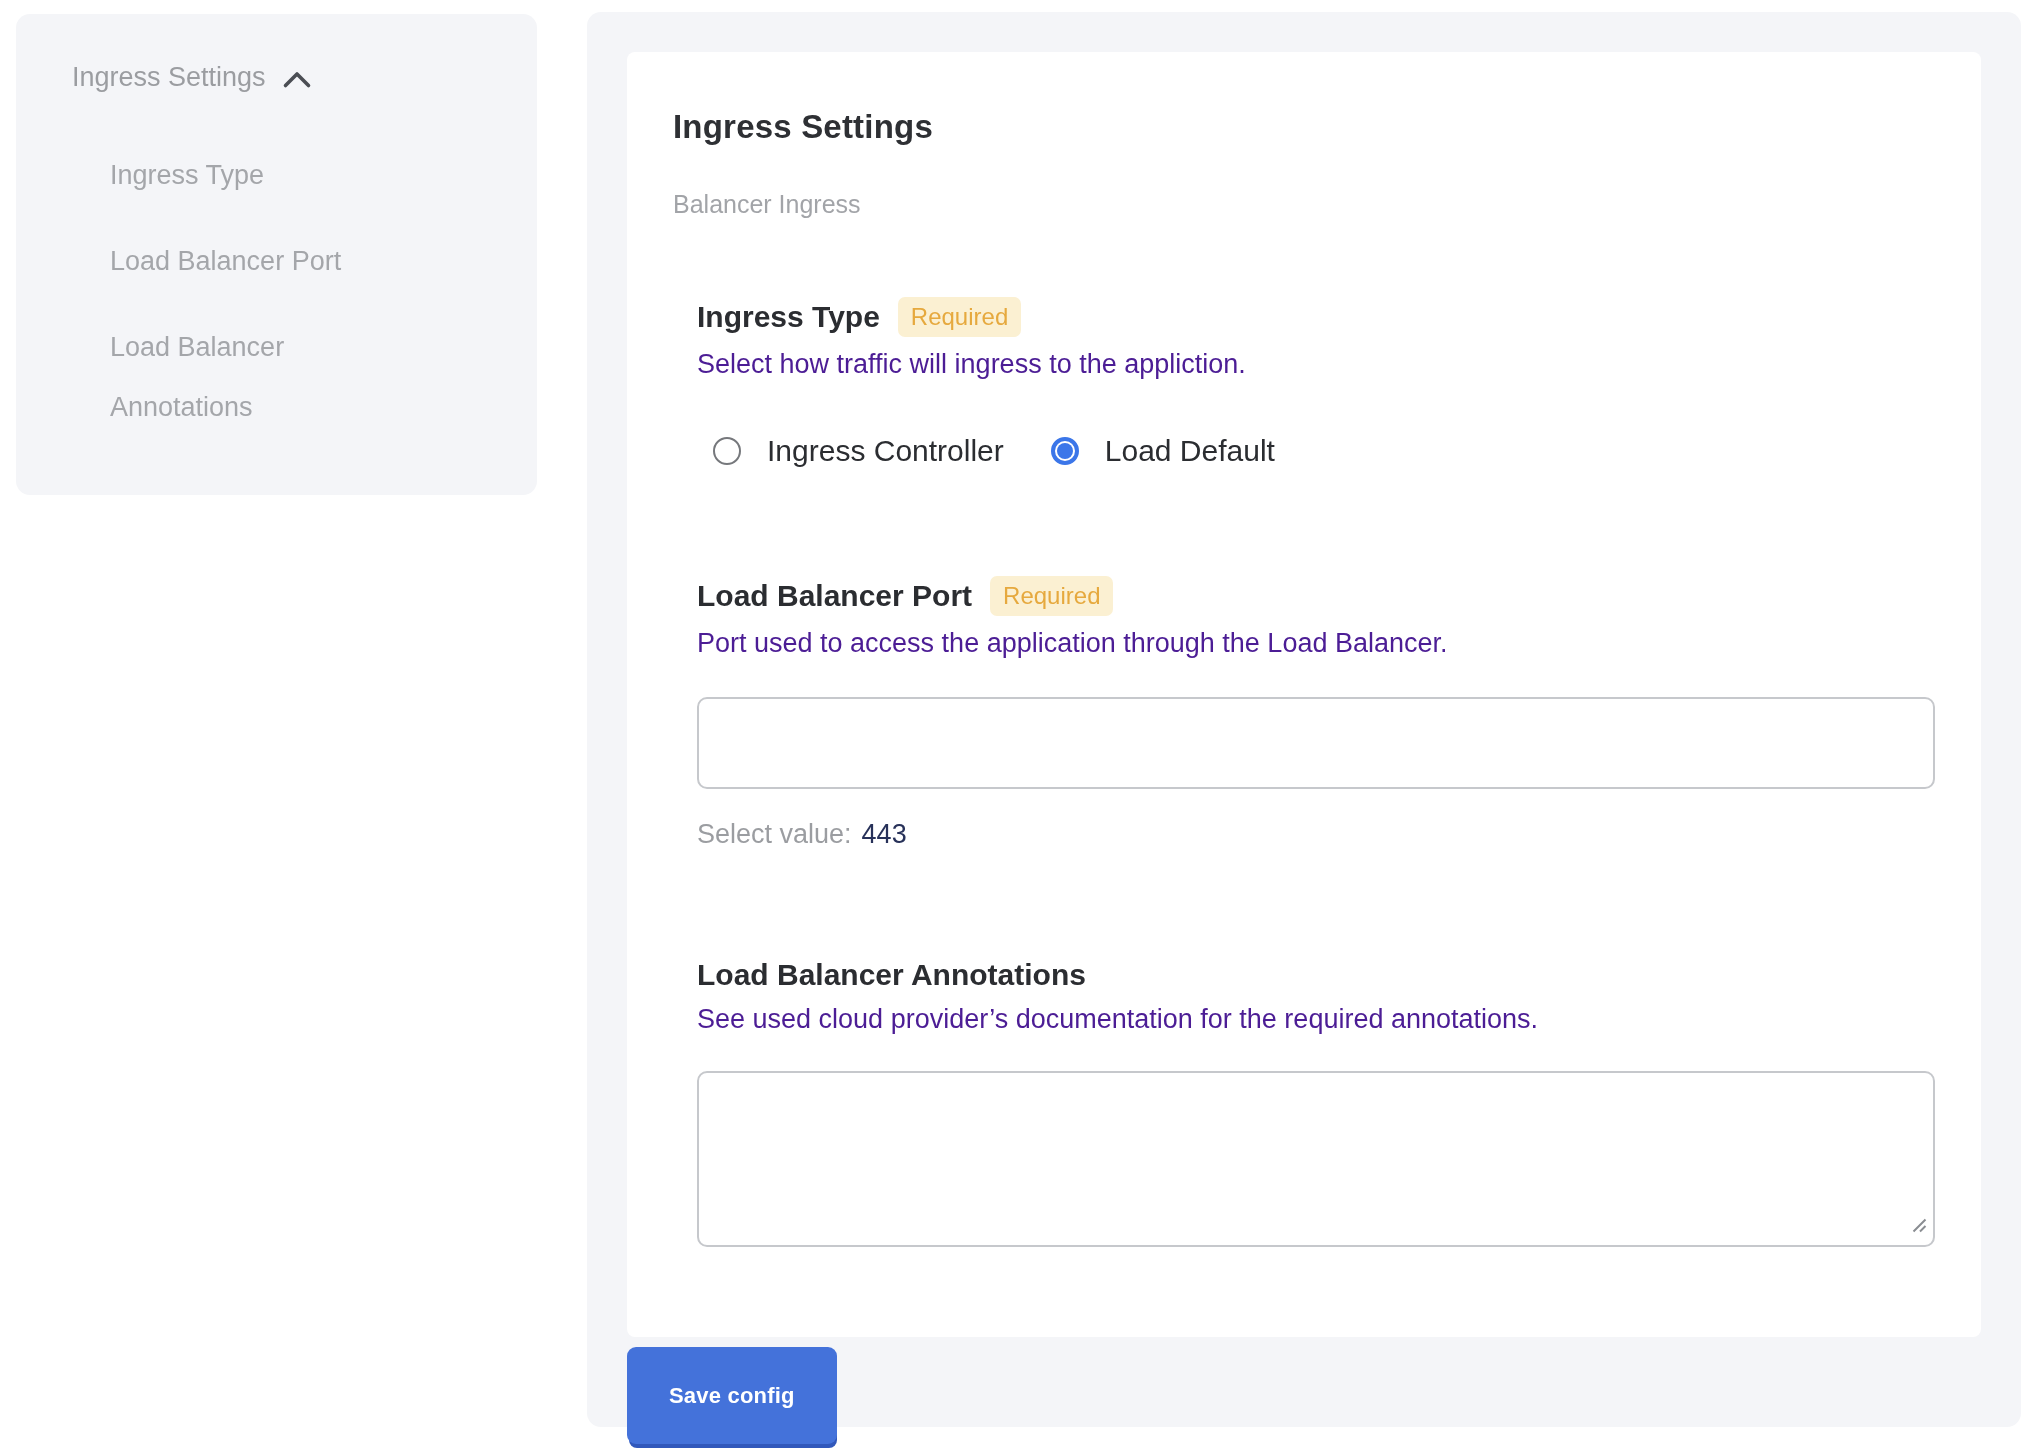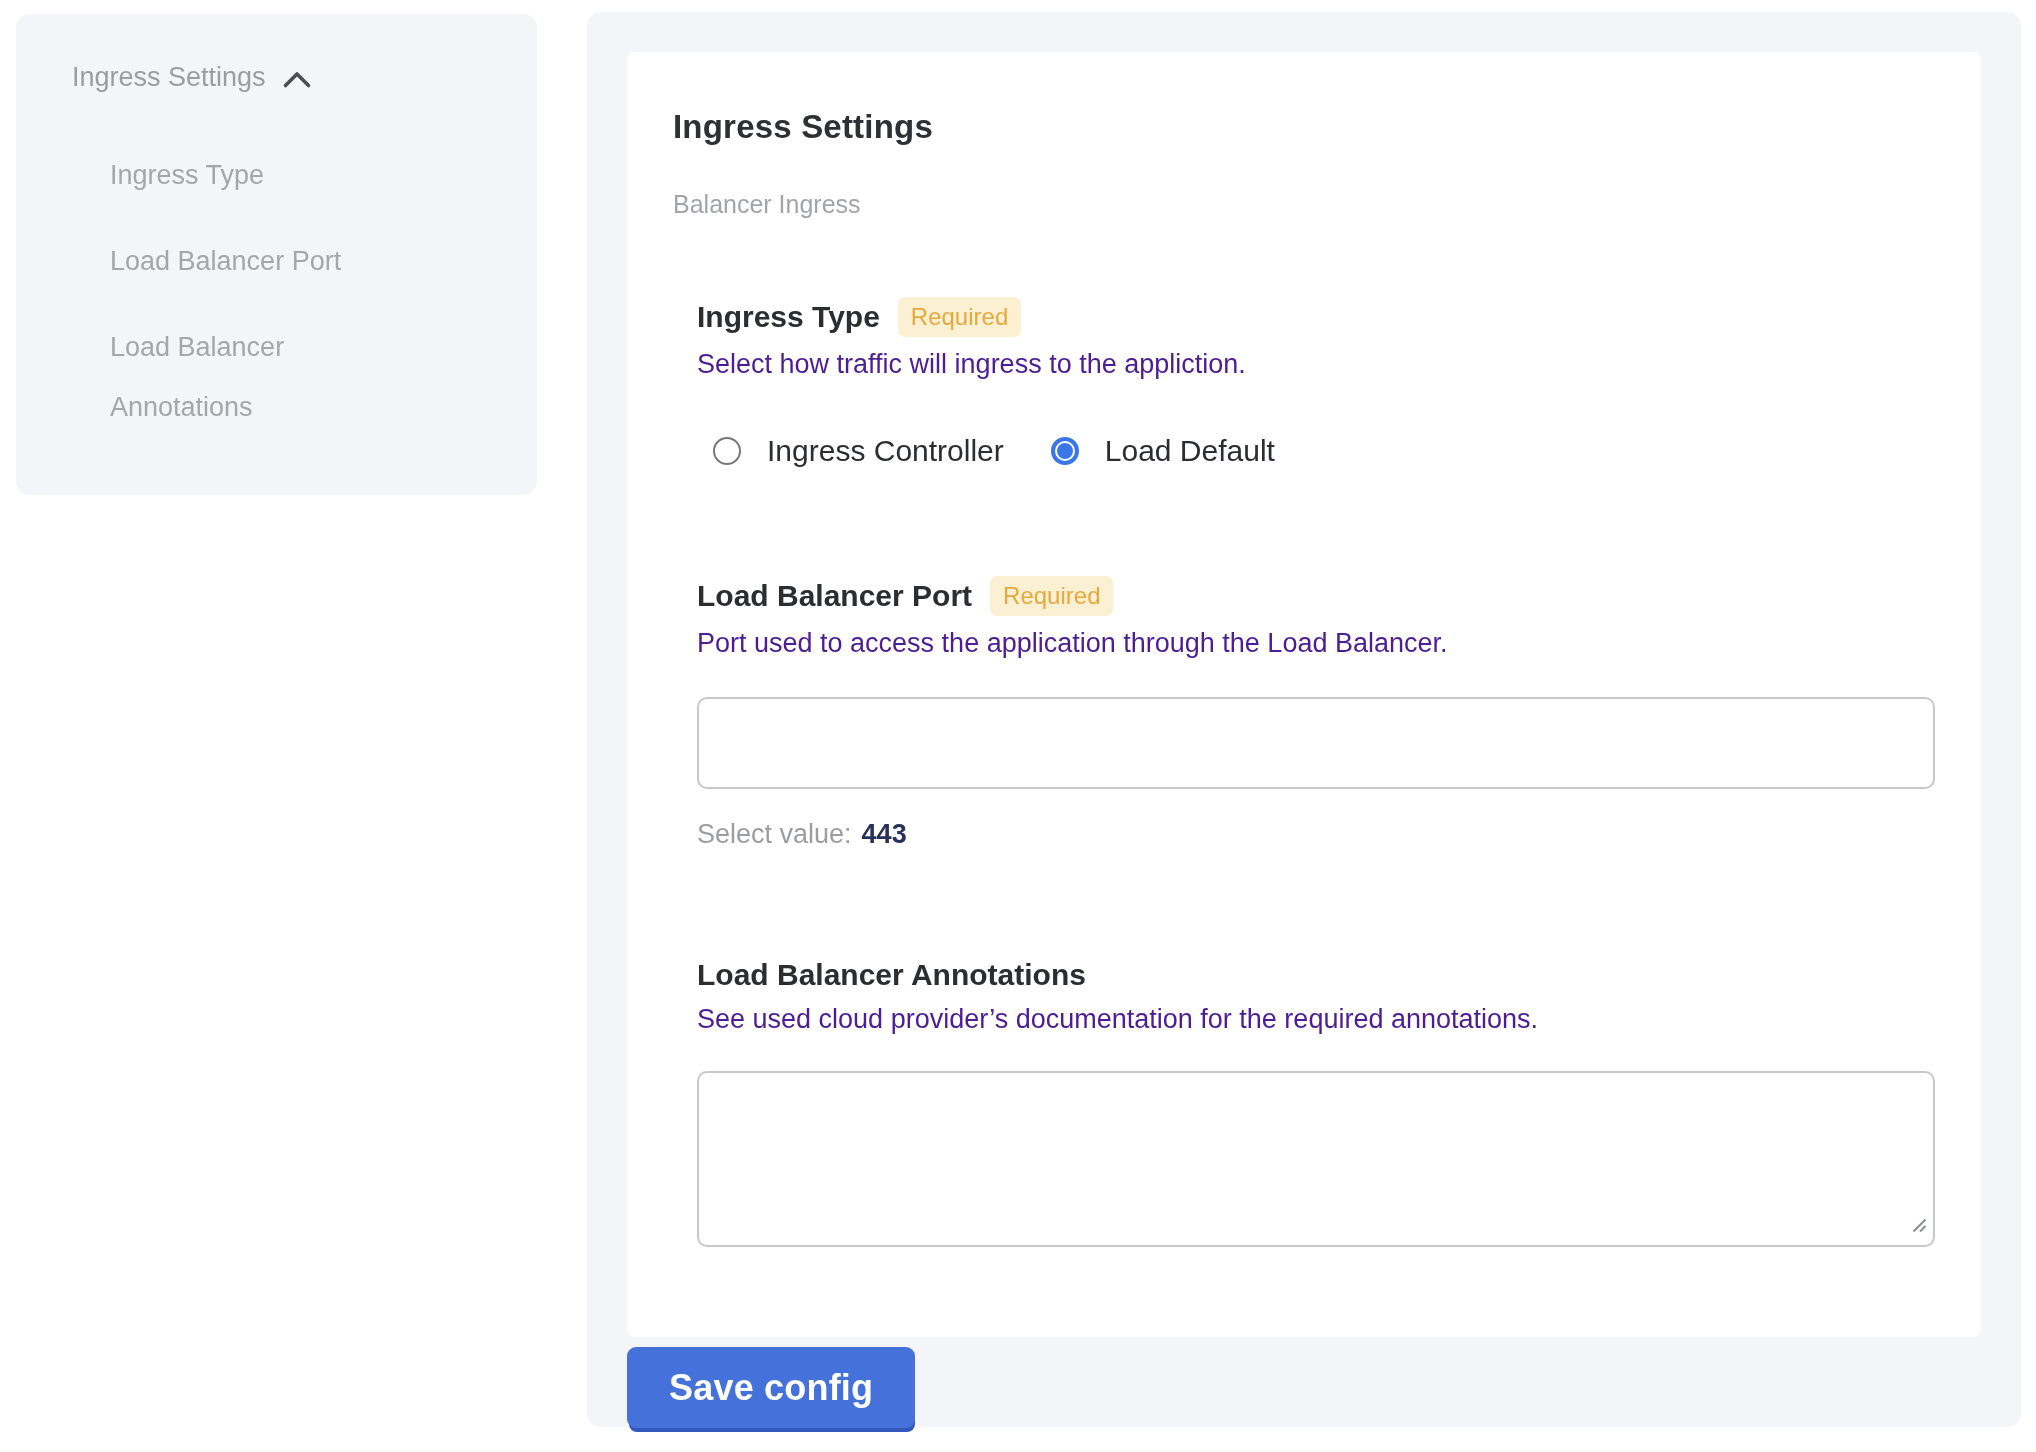--- a/index.html
+++ b/index.html
@@ -69,39 +69,39 @@
   .radio-label { font-size: 30px; font-weight: 500; color: #2b2d31; }
 
   
   .text-input {
     margin-top: 38px; display: block; width: 100%; height: 92px;
     border: 2px solid #c6c8cc; border-radius: 10px; background: #fff;
     font-size: 28px; font-family: "Liberation Sans", sans-serif;
     padding: 0 24px; outline: none;
   }
   .default-row { margin-top: 30px; font-size: 27px; color: #9b9da1; }
-  .default-val { color: #273159; font-weight: 700; margin-left: 10px; }
+  .default-val { color: #273159; font-weight: 400; margin-left: 10px; }
 
   .textarea-wrap { position: relative; margin-top: 36px; }
   .annotations-area {
     display: block; width: 100%; height: 176px;
     border: 2px solid #c6c8cc; border-radius: 10px; background: #fff;
     font-size: 28px; font-family: "Liberation Sans", sans-serif;
     padding: 18px 24px; outline: none; resize: none;
   }
   .resize-handle { position: absolute; right: 7px; bottom: 9px; pointer-events: none; }
 
   
   .save-btn {
     margin-top: 10px;
     display: inline-block;
     background: #4472da; color: #ffffff;
-    font-size: 36px; font-weight: 700; font-family: "Liberation Sans", sans-serif;
+    font-size: 22px; font-weight: 700; font-family: "Liberation Sans", sans-serif;
     border: none; border-radius: 9px;
-    padding: 0 42px; height: 81px; line-height: 80px;
+    padding: 0 42px; height: 97px; line-height: 80px;
     box-shadow: 1px 5px 0 -1px #3158bb;
     cursor: pointer; letter-spacing: 0.2px;
   }
 </style>
 </head>
 <body>
 
 <nav class="sidebar">
   <div class="sidebar-title">
     <span>Ingress Settings</span>

